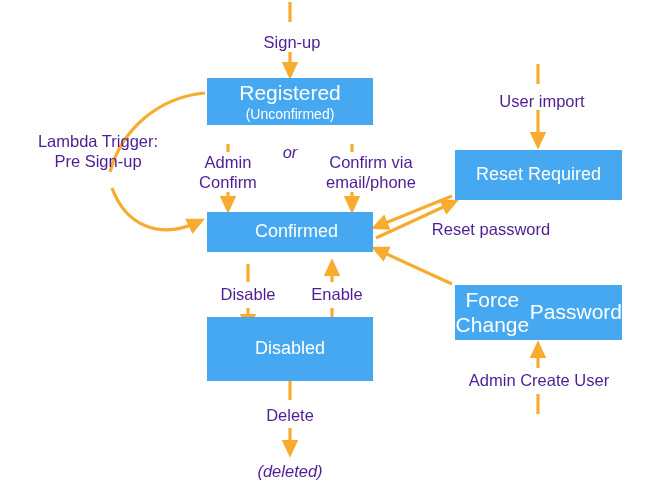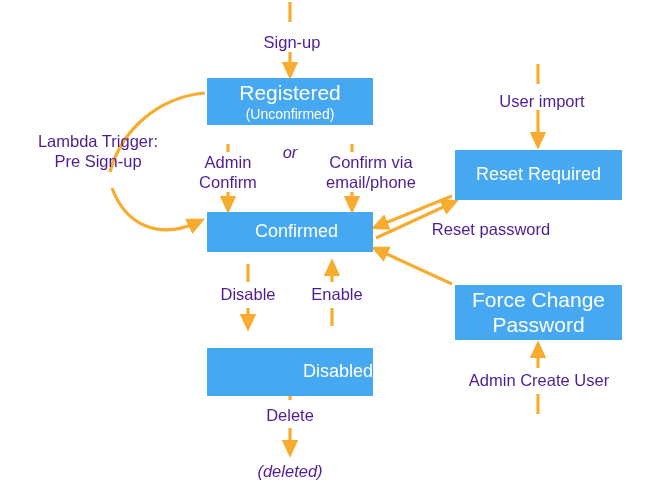--- a/index.html
+++ b/index.html
@@ -33,23 +33,23 @@
     color:#4c1d95;
     text-align:center;
     line-height:1.22;
     white-space:pre-line;
   }
   .lbl.italic{font-style:italic;}
 
   
   #node-registered{left:207px;top:78px;width:166px;height:47px;flex-direction:column;}
   #node-confirmed{left:207px;top:212px;width:166px;height:40px;padding-left:13px;}
-  #node-disabled{left:207px;top:348px;width:166px;height:48px;justify-content:flex-end;}
+  #node-disabled{left:207px;top:317px;width:166px;height:64px;}
   #node-reset-required{left:455px;top:150px;width:167px;height:50px;}
-  #node-force-change{left:455px;top:285px;width:167px;height:55px;flex-direction:column;}
+  #node-force-change{left:455px;top:285px;width:167px;height:55px;}
 
   
   #lbl-signup{left:222px;top:32px;width:140px;}
   #lbl-lambda{left:18px;top:131px;width:160px;}
   #lbl-admin-confirm{left:182px;top:152px;width:92px;}
   #lbl-or{left:268px;top:142px;width:44px;}
   #lbl-confirm-via{left:300px;top:152px;width:142px;}
   #lbl-user-import{left:482px;top:91px;width:120px;}
   #lbl-reset-password{left:418px;top:219px;width:146px;}
   #lbl-disable{left:203px;top:284px;width:90px;}

